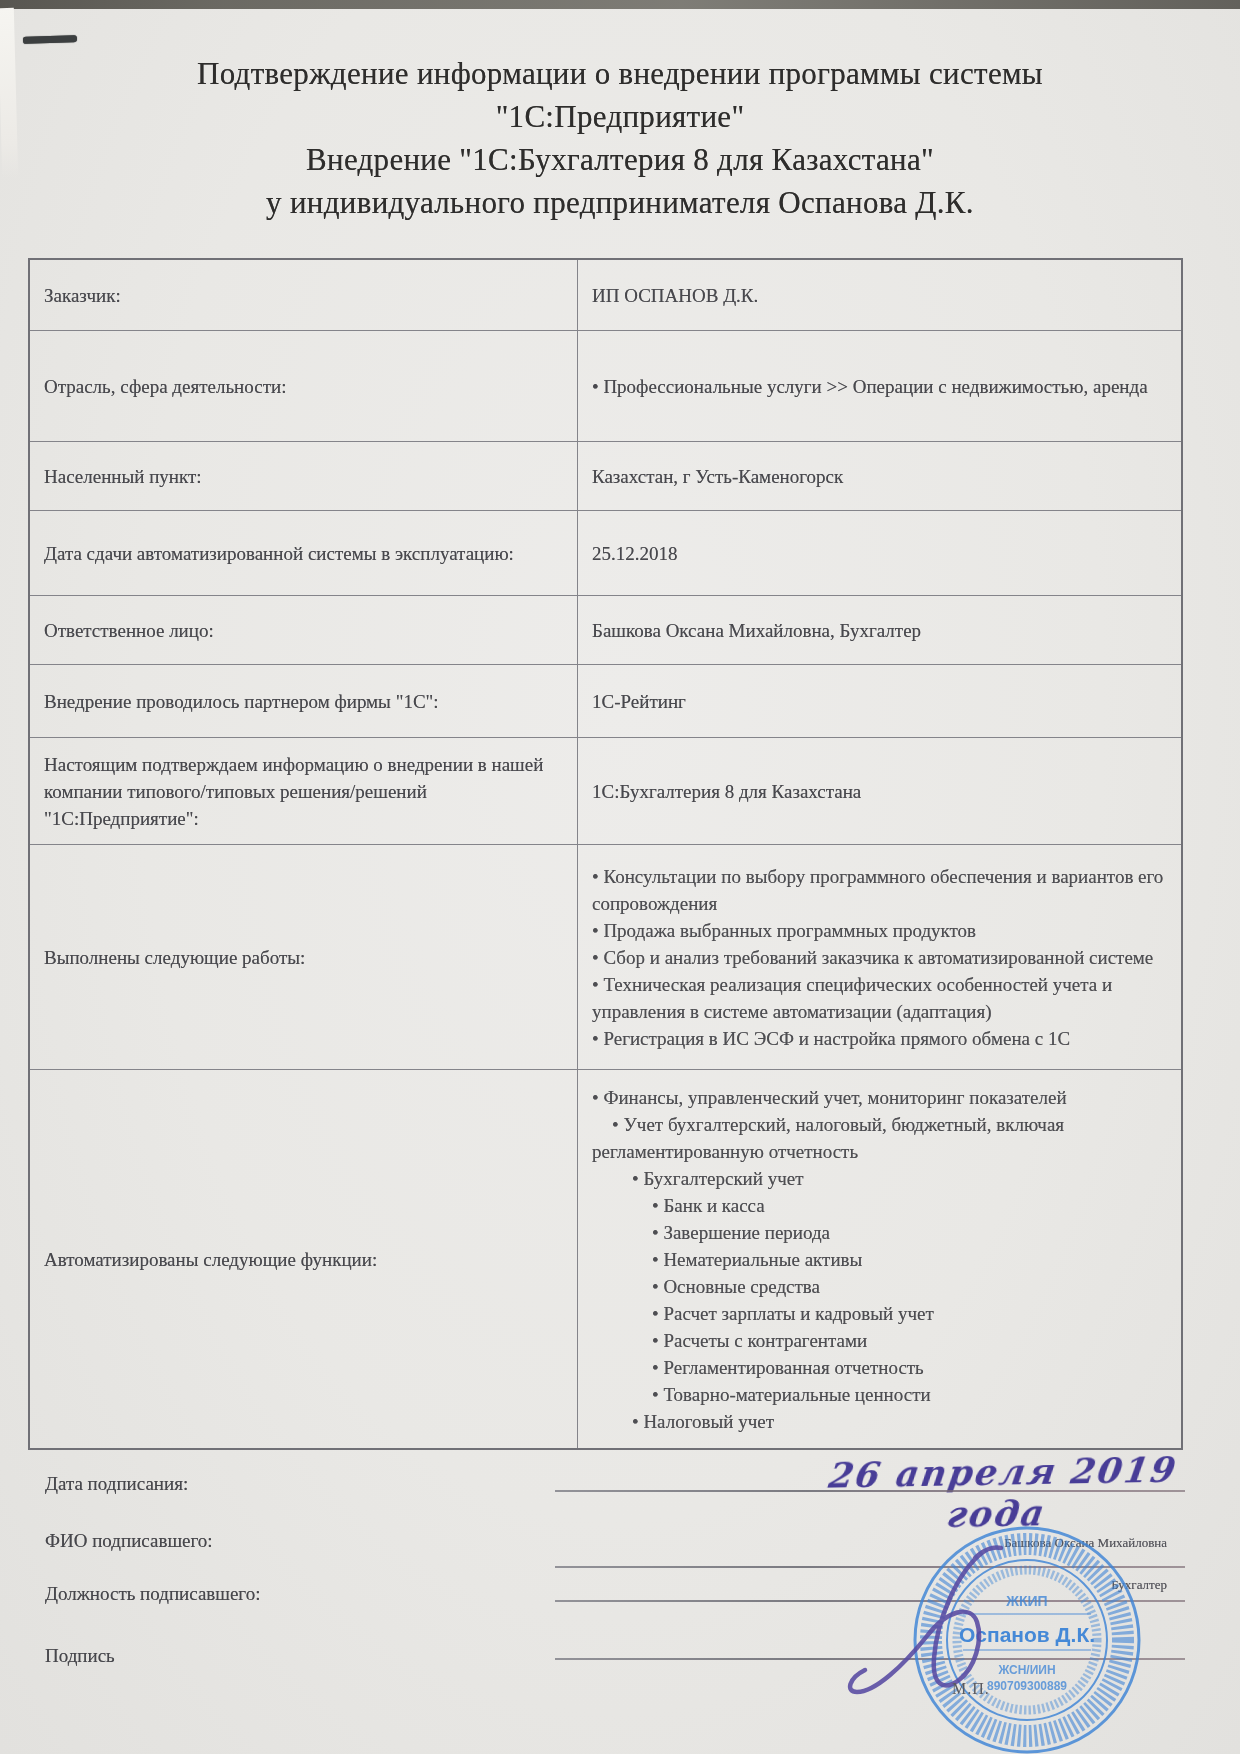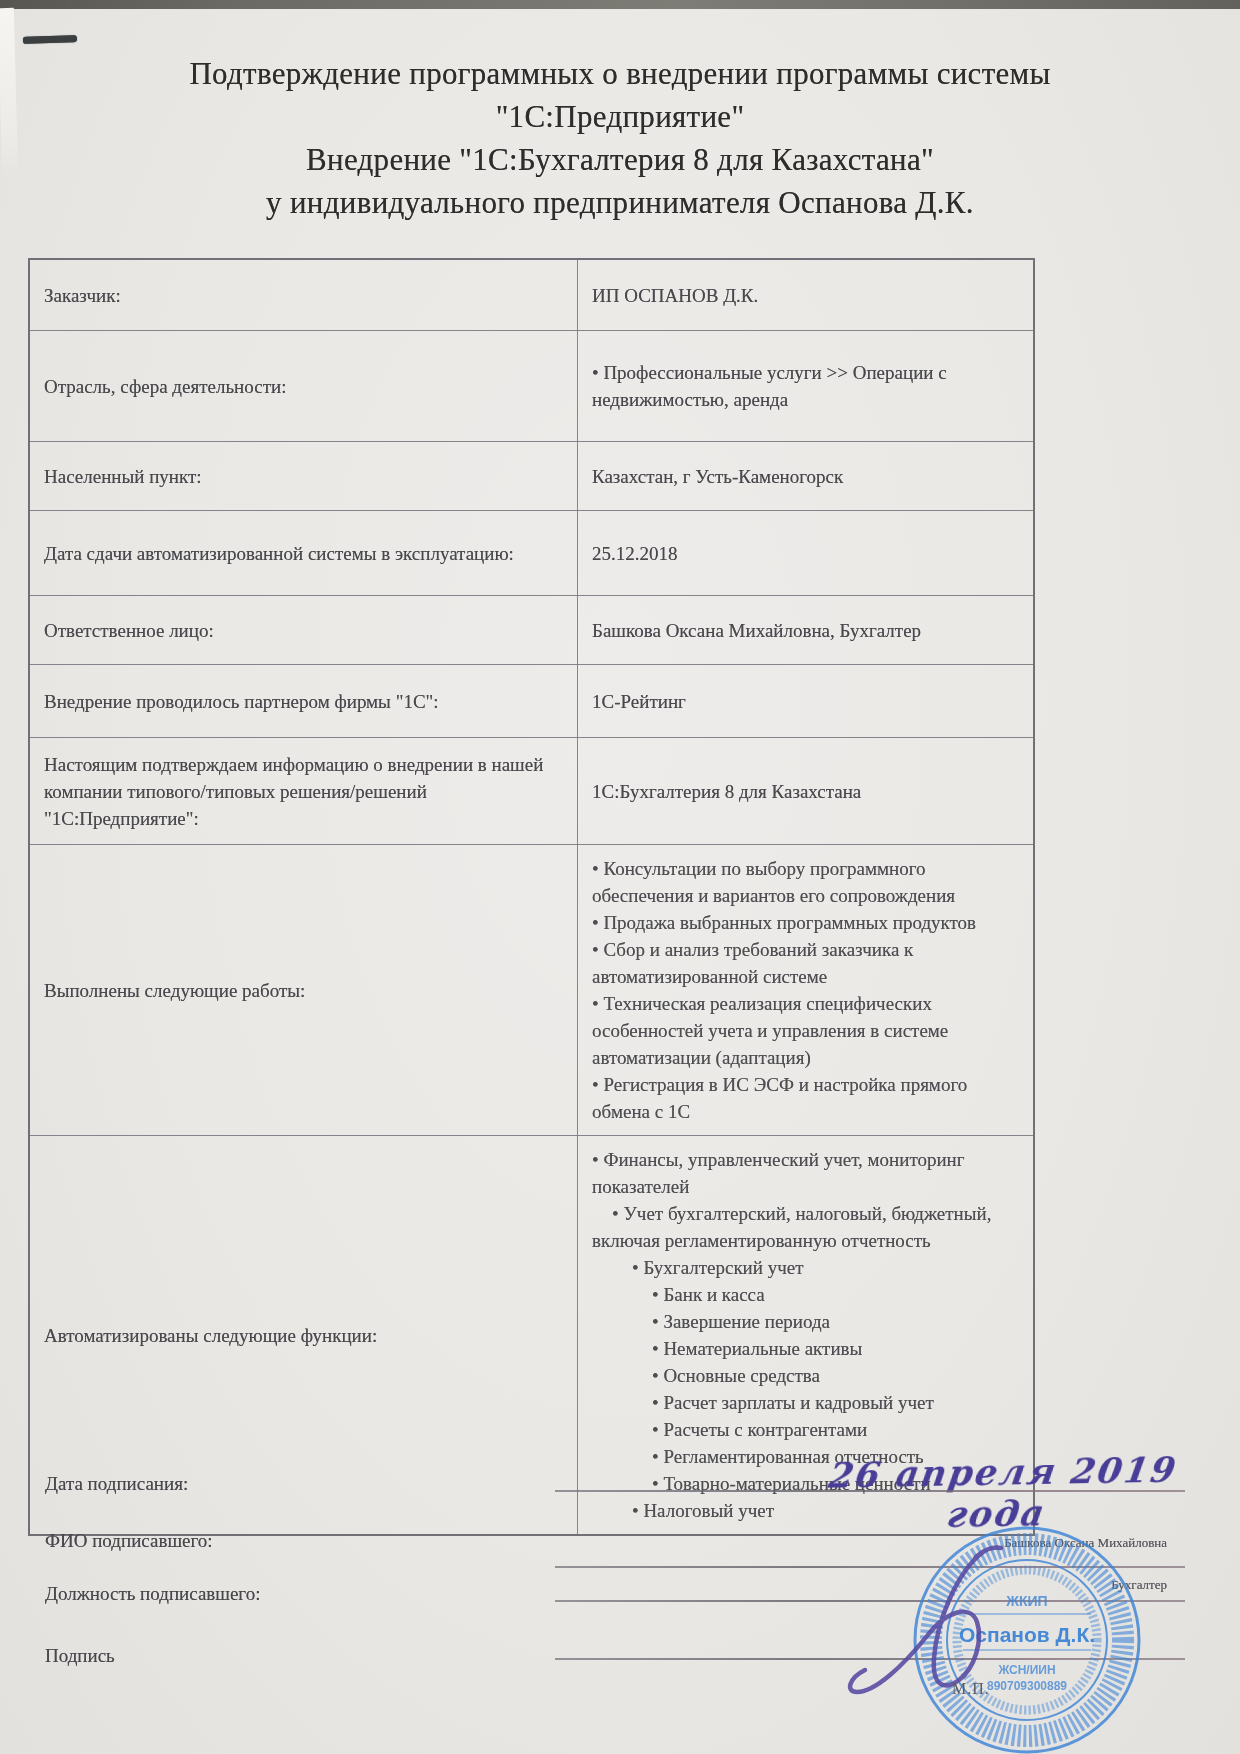--- a/index.html
+++ b/index.html
@@ -29,21 +29,21 @@
     background:#3c3f40;transform:rotate(-2deg);box-shadow:0 0 1px #3c3f40;
   }
   
   .title{
     position:absolute;top:52px;left:40px;width:1160px;
     text-align:center;font-size:31px;line-height:43px;color:#2e2d2c;
     text-shadow:0 0 .6px rgba(46,45,44,.75);letter-spacing:.3px;
   }
   
   table.info-table{
-    position:absolute;left:28px;top:258px;width:1007px;
+    position:absolute;left:28px;top:258px;width:1155px;
     border-collapse:collapse;table-layout:fixed;
     font-size:19px;line-height:27px;
   }
   table.info-table td{
     border:1px solid #84848a;vertical-align:middle;
     padding:10px 14px;
     color:#48484d;text-shadow:0 0 .5px rgba(72,72,77,.6);
   }
   table.info-table{border:2px solid #707076;}
   td.c-label{width:519px;}
@@ -91,21 +91,21 @@
 </head>
 <body>
 
 <div class="page">
 
   <div class="scan-top-edge"></div>
   <div class="scan-left-strip"></div>
   <div class="corner-dash"></div>
 
   <div class="title">
-    <div>Подтверждение программных о внедрении программы системы</div>
+    <div>Подтверждение информации о внедрении программы системы</div>
     <div>"1С:Предприятие"</div>
     <div>Внедрение "1С:Бухгалтерия 8 для Казахстана"</div>
     <div>у индивидуального предпринимателя Оспанова Д.К.</div>
   </div>
 
   <table class="info-table">
     <tbody>
       <tr class="r1">
         <td class="c-label">Заказчик:</td>
         <td>ИП ОСПАНОВ Д.К.</td>

